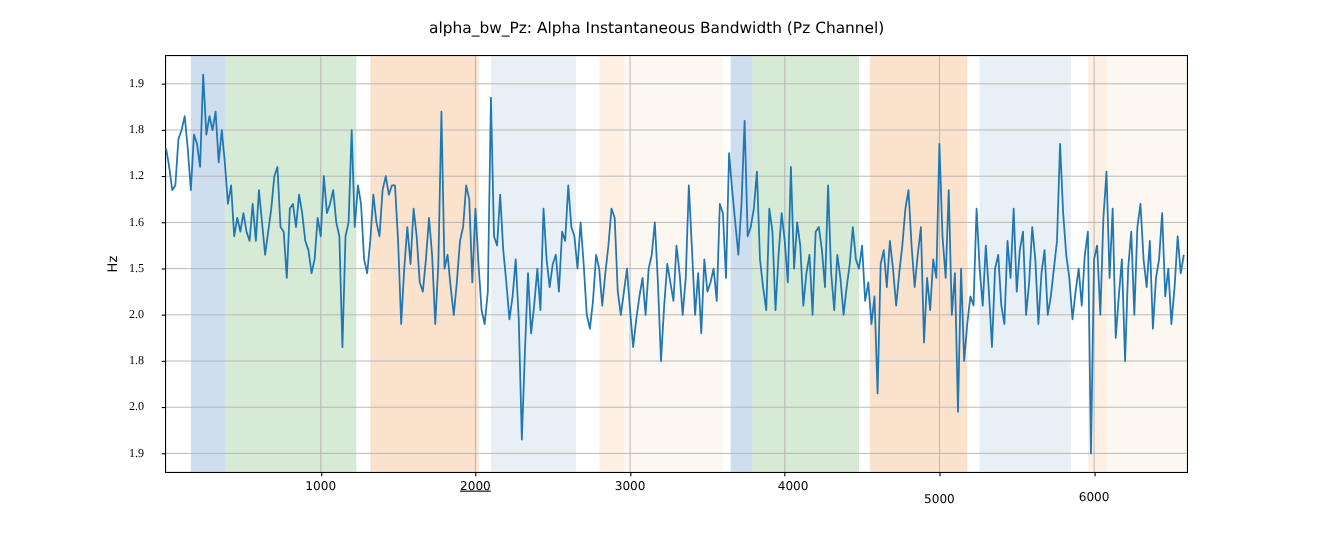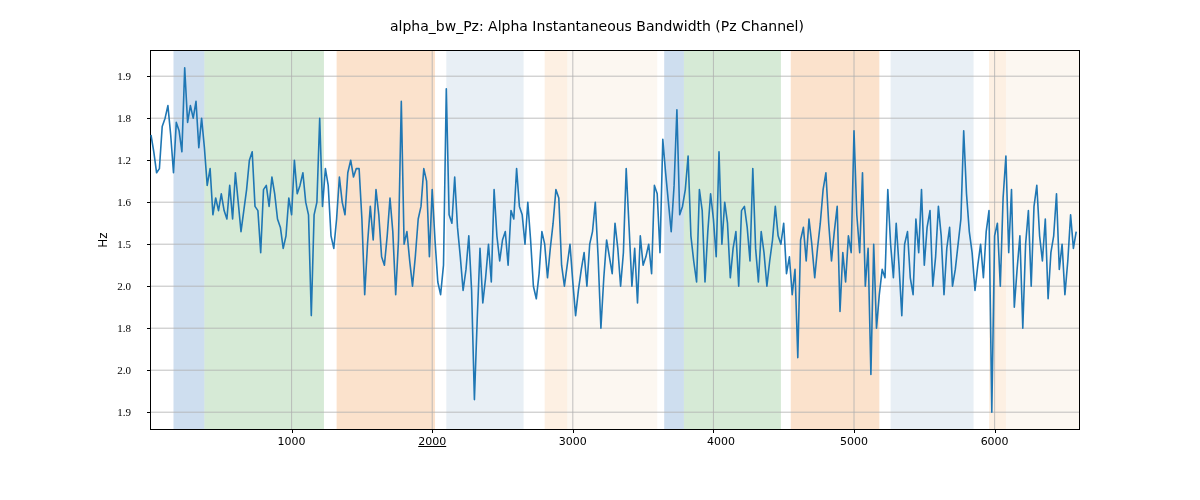--- a/index.html
+++ b/index.html
@@ -146,23 +146,23 @@
       <path id="series-path" class="series-line" d="M0.0 84.0 L2.8 100.8 L5.6 121.8 L8.4 117.6 L11.2 75.6 L14.1 67.2 L16.9 54.6 L19.7 84.0 L22.5 121.8 L25.3 71.4 L28.1 79.8 L30.9 100.8 L33.7 16.8 L36.6 71.4 L39.4 54.6 L42.2 67.2 L45.0 50.4 L47.8 96.6 L50.6 67.2 L53.4 96.6 L56.2 134.4 L59.1 117.6 L61.9 163.8 L64.7 147.0 L67.5 159.6 L70.3 142.8 L73.1 159.6 L75.9 168.0 L78.7 134.4 L81.6 168.0 L84.4 121.8 L87.2 151.2 L90.0 180.6 L92.8 159.6 L95.6 138.6 L98.4 109.2 L101.2 100.8 L104.0 155.4 L106.9 159.6 L109.7 201.6 L112.5 138.6 L115.3 134.4 L118.1 155.4 L120.9 126.0 L123.7 142.8 L126.5 168.0 L129.4 176.4 L132.2 197.4 L135.0 184.8 L137.8 147.0 L140.6 163.8 L143.4 109.2 L146.2 142.8 L149.0 134.4 L151.9 121.8 L154.7 151.2 L157.5 163.8 L160.3 264.6 L163.1 163.8 L165.9 151.2 L168.7 67.2 L171.5 155.4 L174.4 117.6 L177.2 134.4 L180.0 184.8 L182.8 197.4 L185.6 168.0 L188.4 126.0 L191.2 151.2 L194.0 163.8 L196.8 121.8 L199.7 109.2 L202.5 126.0 L205.3 117.6 L208.1 117.6 L210.9 168.0 L213.7 243.6 L216.5 193.2 L219.3 155.4 L222.2 189.0 L225.0 138.6 L227.8 163.8 L230.6 205.8 L233.4 214.2 L236.2 184.8 L239.0 147.0 L241.8 180.6 L244.7 243.6 L247.5 189.0 L250.3 50.4 L253.1 193.2 L255.9 180.6 L258.7 210.0 L261.5 235.2 L264.3 205.8 L267.2 168.0 L270.0 155.4 L272.8 117.6 L275.6 130.2 L278.4 205.8 L281.2 138.6 L284.0 189.0 L286.8 231.0 L289.6 243.6 L292.5 214.2 L295.3 37.8 L298.1 163.8 L300.9 172.2 L303.7 126.0 L306.5 176.4 L309.3 205.8 L312.1 239.4 L315.0 218.4 L317.8 184.8 L320.6 239.4 L323.4 348.6 L326.2 268.8 L329.0 197.4 L331.8 252.0 L334.6 226.8 L337.5 193.2 L340.3 231.0 L343.1 138.6 L345.9 184.8 L348.7 210.0 L351.5 189.0 L354.3 180.6 L357.1 214.2 L360.0 159.6 L362.8 168.0 L365.6 117.6 L368.4 155.4 L371.2 163.8 L374.0 193.2 L376.8 151.2 L379.6 189.0 L382.4 235.2 L385.3 247.8 L388.1 222.6 L390.9 180.6 L393.7 193.2 L396.5 226.8 L399.3 197.4 L402.1 172.2 L404.9 138.6 L407.8 147.0 L410.6 214.2 L413.4 235.2 L416.2 214.2 L419.0 193.2 L421.8 231.0 L424.6 264.6 L427.4 239.4 L430.3 218.4 L433.1 201.6 L435.9 235.2 L438.7 193.2 L441.5 180.6 L444.3 151.2 L447.1 205.8 L449.9 277.2 L452.8 226.8 L455.6 189.0 L458.4 205.8 L461.2 222.6 L464.0 172.2 L466.8 197.4 L469.6 235.2 L472.4 201.6 L475.2 117.6 L478.1 176.4 L480.9 235.2 L483.7 197.4 L486.5 252.0 L489.3 184.8 L492.1 214.2 L494.9 205.8 L497.7 193.2 L500.6 222.6 L503.4 134.4 L506.2 142.8 L509.0 201.6 L511.8 88.2 L514.6 121.8 L517.4 151.2 L520.2 180.6 L523.1 134.4 L525.9 58.8 L528.7 163.8 L531.5 155.4 L534.3 138.6 L537.1 105.0 L539.9 184.8 L542.7 210.0 L545.6 231.0 L548.4 138.6 L551.2 159.6 L554.0 231.0 L556.8 180.6 L559.6 142.8 L562.4 168.0 L565.2 205.8 L568.0 100.8 L570.9 193.2 L573.7 151.2 L576.5 172.2 L579.3 226.8 L582.1 197.4 L584.9 180.6 L587.7 235.2 L590.5 159.6 L593.4 155.4 L596.2 176.4 L599.0 210.0 L601.8 117.6 L604.6 197.4 L607.4 231.0 L610.2 180.6 L613.0 201.6 L615.9 235.2 L618.7 210.0 L621.5 189.0 L624.3 155.4 L627.1 184.8 L629.9 193.2 L632.7 172.2 L635.5 222.6 L638.4 205.8 L641.2 243.6 L644.0 218.4 L646.8 306.6 L649.6 189.0 L652.4 176.4 L655.2 210.0 L658.0 168.0 L660.8 193.2 L663.7 226.8 L666.5 197.4 L669.3 172.2 L672.1 138.6 L674.9 121.8 L677.7 172.2 L680.5 210.0 L683.3 180.6 L686.2 155.4 L689.0 260.4 L691.8 201.6 L694.6 231.0 L697.4 184.8 L700.2 201.6 L703.0 79.8 L705.8 163.8 L708.7 201.6 L711.5 121.8 L714.3 235.2 L717.1 197.4 L719.9 323.4 L722.7 193.2 L725.5 277.2 L728.3 243.6 L731.2 218.4 L734.0 226.8 L736.8 138.6 L739.6 193.2 L742.4 226.8 L745.2 172.2 L748.0 214.2 L750.8 264.6 L753.6 193.2 L756.5 180.6 L759.3 226.8 L762.1 243.6 L764.9 168.0 L767.7 201.6 L770.5 138.6 L773.3 214.2 L776.1 176.4 L779.0 159.6 L781.8 235.2 L784.6 205.8 L787.4 155.4 L790.2 184.8 L793.0 243.6 L795.8 197.4 L798.6 176.4 L801.5 235.2 L804.3 218.4 L807.1 193.2 L809.9 168.0 L812.7 79.8 L815.5 142.8 L818.3 180.6 L821.1 201.6 L824.0 239.4 L826.8 214.2 L829.6 193.2 L832.4 226.8 L835.2 180.6 L838.0 159.6 L840.8 361.2 L843.6 184.8 L846.4 172.2 L849.3 235.2 L852.1 147.0 L854.9 105.0 L857.7 201.6 L860.5 138.6 L863.3 256.2 L866.1 218.4 L868.9 184.8 L871.8 277.2 L874.6 193.2 L877.4 159.6 L880.2 235.2 L883.0 155.4 L885.8 134.4 L888.6 184.8 L891.4 210.0 L894.3 168.0 L897.1 247.8 L899.9 201.6 L902.7 184.8 L905.5 142.8 L908.3 218.4 L911.1 193.2 L913.9 243.6 L916.8 210.0 L919.6 163.8 L922.4 197.4 L925.2 180.6 "></path>
     </svg>
   <div class="xtick" style="left: 140.606px; text-align: center;">1000</div>
       <div class="tickmark" style="left: 140.606px; top: 100%; width: 1px; height: 4px;"></div>
       <div class="xtick" style="left: 281.212px; text-decoration: underline;">2000</div>
       <div class="tickmark" style="left: 281.212px; top: 100%; width: 1px; height: 4px;"></div>
       <div class="xtick" style="left: 421.818px;">3000</div>
       <div class="tickmark" style="left: 421.818px; top: 100%; width: 1px; height: 4px;"></div>
       <div class="xtick" style="left: 570px;">4000</div>
       <div class="tickmark" style="left: 562.424px; top: 100%; width: 1px; height: 4px;"></div>
-      <div class="xtick" style="left: 703.03px;">5000</div>
+      <div class="xtick" style="left: 703.03px; margin-top: 12px;">5000</div>
       <div class="tickmark" style="left: 703.03px; top: 100%; width: 1px; height: 4px;"></div>
-      <div class="xtick" style="left: 843.636px;">6000</div>
+      <div class="xtick" style="left: 843.636px; margin-top: 10px;">6000</div>
       <div class="tickmark" style="left: 843.636px; top: 100%; width: 1px; height: 4px;"></div>
       <div class="ytick" style="top: 361.2px;">1.9</div>
       <div class="tickmark" style="top: 361.2px; right: 100%; height: 1px; width: 4px;"></div>
       <div class="ytick" style="top: 319.2px;">2.0</div>
       <div class="tickmark" style="top: 319.2px; right: 100%; height: 1px; width: 4px;"></div>
       <div class="ytick" style="top: 277.2px;">1.8</div>
       <div class="tickmark" style="top: 277.2px; right: 100%; height: 1px; width: 4px;"></div>
       <div class="ytick" style="top: 235.2px;">2.0</div>
       <div class="tickmark" style="top: 235.2px; right: 100%; height: 1px; width: 4px;"></div>
       <div class="ytick" style="top: 193.2px;">1.5</div>

